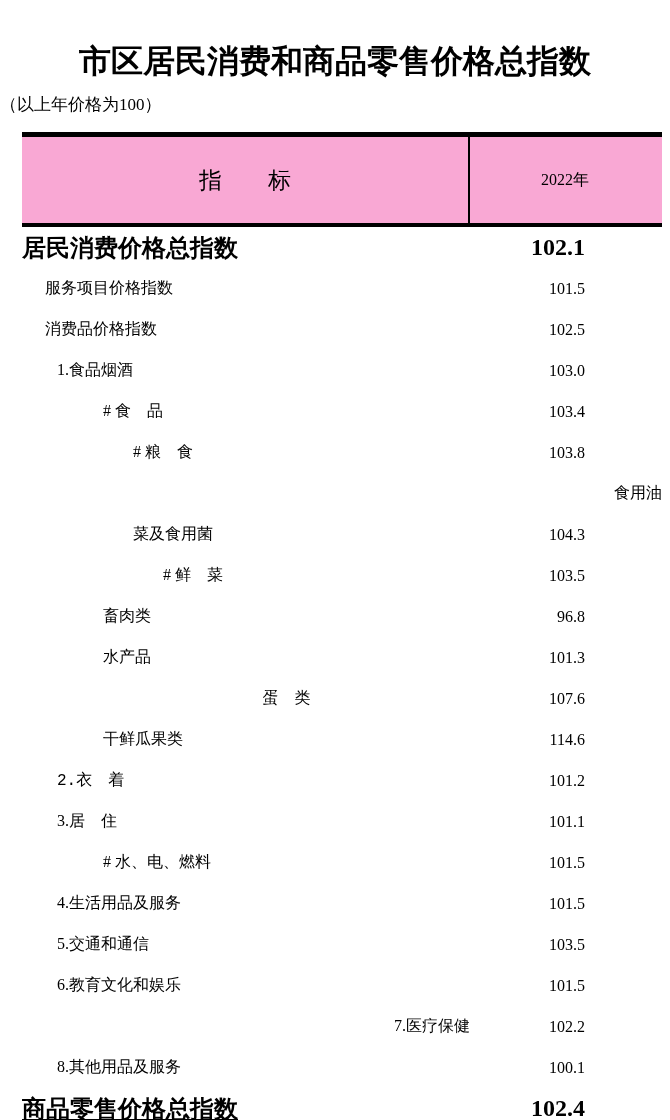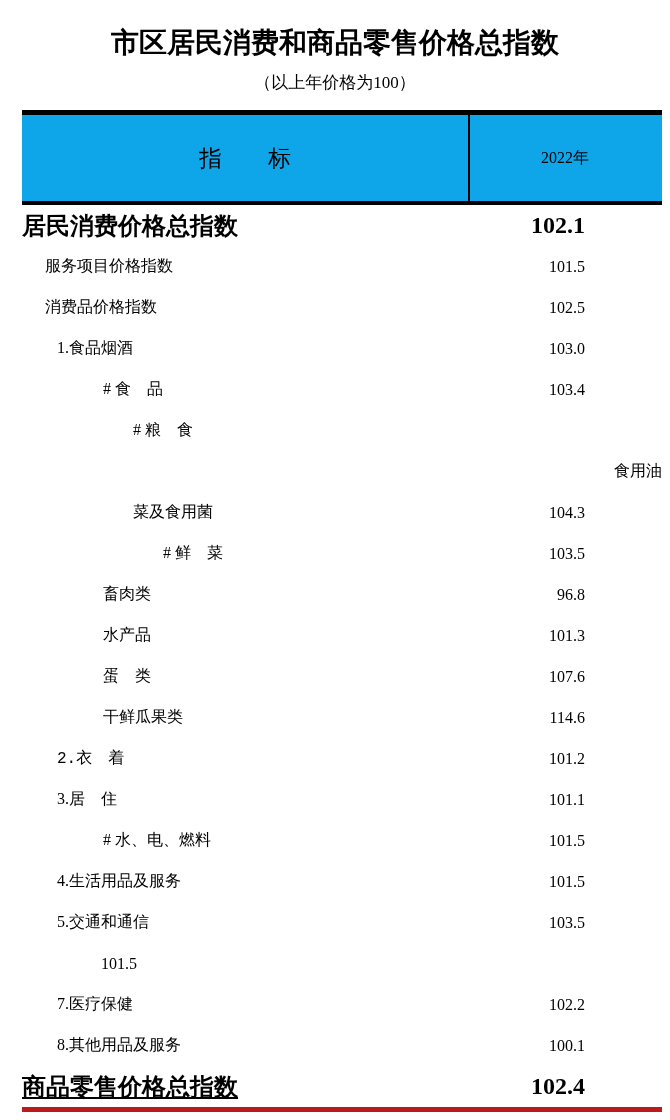--- a/index.html
+++ b/index.html
@@ -2,38 +2,37 @@
 <html><head>
 <meta charset="utf-8">
 <style>
   html,body{margin:0;padding:0;}
   body{
     width:670px;height:1120px;background:#ffffff;color:#000000;
     font-family:"Liberation Serif", serif;
     overflow:hidden;
   }
   .page-title{
-    margin:24px 0 0 0;
+    margin:40px 0 0 0;
     text-align:center;
-    font-size:28px;
+    font-size:32px;
     font-weight:bold;
     letter-spacing:0px;
   }
   .page-subtitle{
     margin:9px 0 0 0;
-    text-align:center;
     font-size:17px;
   }
   .price-table{
     margin:16px 0 0 22px;
     width:640px;
   }
   .thead{
     display:flex;
-    background:#0ea5e9;
+    background:#f9a8d4;
     border-top:5px solid #000;
     border-bottom:4px solid #000;
     height:86px;
     box-sizing:content-box;
   }
   .th-indicator{
     width:446px;
     display:flex;align-items:center;justify-content:center;
     font-size:23px;
     white-space:pre;
@@ -102,20 +101,21 @@
       <div class="trow">
     <div class="cell-label" style="padding-left: 35px;">1.食品烟酒</div>
     <div class="cell-value">103.0</div>
   </div>
       <div class="trow">
     <div class="cell-label" style="padding-left: 81px;"># 食　品</div>
     <div class="cell-value">103.4</div>
   </div>
       <div class="trow">
     <div class="cell-label" style="padding-left: 111px;"># 粮　食</div>
+    <div class="cell-value">103.8</div>
   </div>
       <div class="trow">
     <div class="cell-label" style="padding-left: 111px; text-align: right;">食用油</div>
   </div>
       <div class="trow">
     <div class="cell-label" style="padding-left: 111px;">菜及食用菌</div>
     <div class="cell-value">104.3</div>
   </div>
       <div class="trow">
     <div class="cell-label" style="padding-left: 141px;"># 鲜　菜</div>
@@ -123,21 +123,21 @@
   </div>
       <div class="trow">
     <div class="cell-label" style="padding-left: 81px;">畜肉类</div>
     <div class="cell-value">96.8</div>
   </div>
       <div class="trow">
     <div class="cell-label" style="padding-left: 81px;">水产品</div>
     <div class="cell-value">101.3</div>
   </div>
       <div class="trow">
-    <div class="cell-label" style="padding-left: 81px;">蛋　类</div>
+    <div class="cell-label" style="padding-left: 81px; text-align: center;">蛋　类</div>
     <div class="cell-value">107.6</div>
   </div>
       <div class="trow">
     <div class="cell-label" style="padding-left: 81px;">干鲜瓜果类</div>
     <div class="cell-value">114.6</div>
   </div>
       <div class="trow">
     <div class="cell-label" style="padding-left: 35px; font-family: Liberation Mono, monospace;">2.衣　着</div>
     <div class="cell-value">101.2</div>
   </div>
@@ -151,24 +151,25 @@
   </div>
       <div class="trow">
     <div class="cell-label" style="padding-left: 35px;">4.生活用品及服务</div>
     <div class="cell-value">101.5</div>
   </div>
       <div class="trow">
     <div class="cell-label" style="padding-left: 35px;">5.交通和通信</div>
     <div class="cell-value">103.5</div>
   </div>
       <div class="trow">
+    <div class="cell-label" style="padding-left: 35px;">6.教育文化和娱乐</div>
     <div class="cell-value">101.5</div>
   </div>
       <div class="trow">
-    <div class="cell-label" style="padding-left: 35px;">7.医疗保健</div>
+    <div class="cell-label" style="padding-left: 35px; text-align: right;">7.医疗保健</div>
     <div class="cell-value">102.2</div>
   </div>
       <div class="trow">
     <div class="cell-label" style="padding-left: 35px;">8.其他用品及服务</div>
     <div class="cell-value">100.1</div>
   </div>
       <div class="trow bold">
     <div class="cell-label" style="padding-left: 0px; text-decoration: underline;">商品零售价格总指数</div>
     <div class="cell-value">102.4</div>
   </div>

